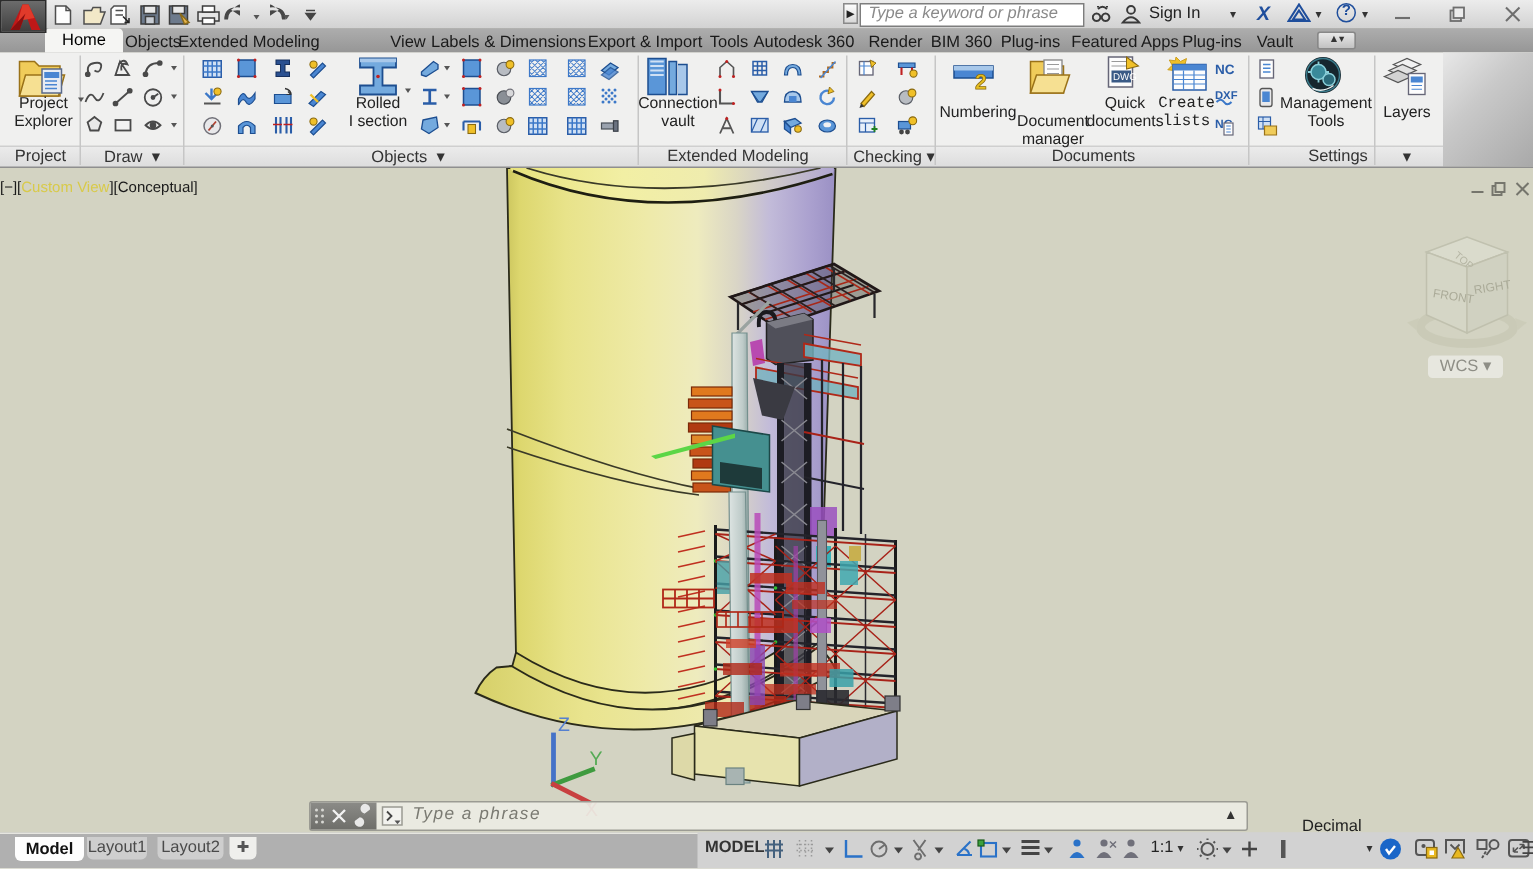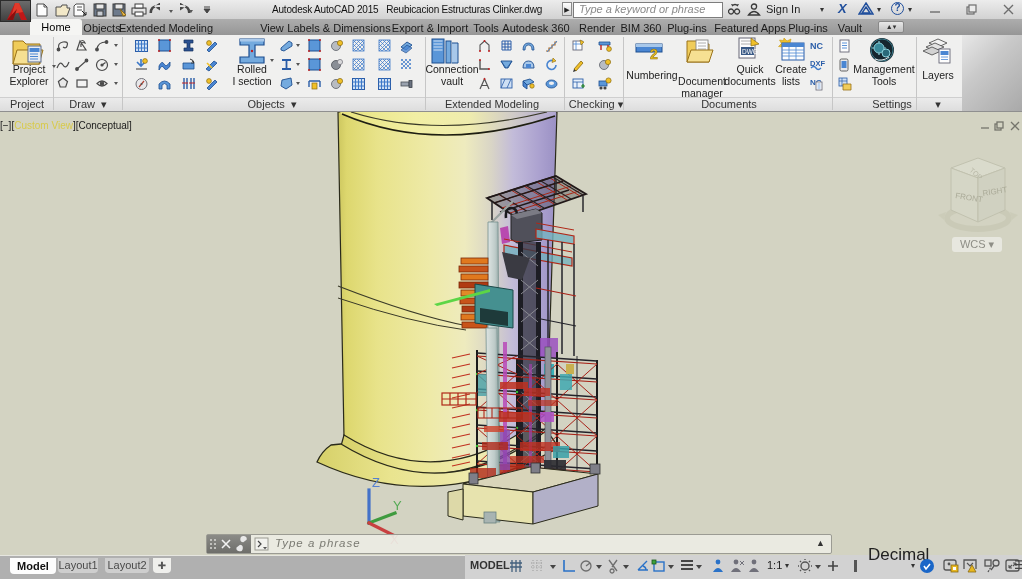--- a/index.html
+++ b/index.html
@@ -48,21 +48,20 @@
   #statusright{left:465px;top:555px;width:557px;height:24px;background:#d2d2d2;}
   .ltab{position:absolute;top:558px;height:15px;line-height:15px;font-size:11px;color:#4a4a4a;
     background:#cecece;border-radius:0 0 4px 4px;text-align:center;}
 </style>
 </head>
 <body>
 <div id="app">
 
   <div id="titlebar" class="abs"></div>
   <div id="appbtn" class="abs"></div>
-  <div class="abs ttext" style="left:272px;top:4px;font-size:10px;letter-spacing:-0.2px;">Autodesk AutoCAD 2015&nbsp;&nbsp;&nbsp;Reubicacion Estructuras Clinker.dwg</div>
 
   <svg class="abs" style="left:4px;top:1px;z-index:6;" width="26" height="20" viewBox="0 0 26 20">
     <path d="M3,19 L11,2 L15,2 L23,19 L17,19 L13,8 L9,19 Z" fill="#c01818"></path>
     <path d="M11,2 L15,2 L19,11 L8,13 Z" fill="#e03a2a"></path>
     <path d="M3,19 L13,8 L9,19 Z" fill="#8a0f0f"></path>
   </svg>
   <polygon class="abs" style="left:24px;top:9px;"></polygon>
   <div class="abs" style="left:23px;top:5px;color:#ddd;font-size:8px;">▾</div>
 
   <svg class="abs" style="left:36px;top:3px;" width="180" height="14" viewBox="0 0 180 14">
@@ -505,21 +504,21 @@
       <path d="M19,20 h7 M19,22.5 h7" stroke="#4a86d2" stroke-width="0.8"></path>
     </g>
   </svg>
 
   <div class="bigtxt" style="left:29px;top:64px;">Project<br>Explorer</div>
   <div class="bigtxt" style="left:252px;top:64px;">Rolled<br>I section</div>
   <div class="bigtxt" style="left:452px;top:64px;">Connection<br>vault</div>
   <div class="bigtxt" style="left:652px;top:70px;">Numbering</div>
   <div class="bigtxt" style="left:702px;top:76px;">Document<br>manager</div>
   <div class="bigtxt" style="left:750px;top:64px;">Quick<br>documents</div>
-  <div class="bigtxt" style="left:791px;top:64px;">Create<br>lists</div>
+  <div class="bigtxt" style="left:791px;top:64px;font-family:Liberation Mono, monospace;">Create<br>lists</div>
   <div class="bigtxt" style="left:884px;top:64px;">Management<br>Tools</div>
   <div class="bigtxt" style="left:938px;top:70px;">Layers</div>
 
   <div id="canvas" class="abs"></div>
   <svg class="abs" style="left:0;top:112px;" width="1022" height="443" viewBox="0 0 1022 443">
     <defs>
       <linearGradient id="cyl" x1="0" y1="0" x2="1" y2="0">
         <stop offset="0" stop-color="#cdc75f"></stop>
         <stop offset="0.04" stop-color="#ddd76e"></stop>
         <stop offset="0.18" stop-color="#e8e38a"></stop>
@@ -837,21 +836,21 @@
   </div>
 
   <div id="statusbar" class="abs"></div>
   <div class="abs" style="left:0;top:555px;width:1022px;height:1px;background:#e6e6e0;"></div>
   <div id="statusright" class="abs"></div>
   <div class="abs" style="left:10px;top:558px;width:46px;height:16px;background:#fdfdfd;border-radius:0 0 4px 4px;text-align:center;font-size:11px;font-weight:bold;line-height:16px;color:#111;">Model</div>
   <div class="ltab" style="left:58px;width:40px;">Layout1</div>
   <div class="ltab" style="left:105px;width:44px;">Layout2</div>
   <div class="abs" style="left:153px;top:558px;width:18px;height:15px;background:#efefec;border-radius:0 0 4px 4px;text-align:center;line-height:15px;color:#555;font-size:10px;">✚</div>
   <div class="abs" style="left:470px;top:559px;font-size:11px;font-weight:bold;color:#333;">MODEL</div>
-  <div class="abs" style="left:868px;top:545px;font-size:17px;color:#222;">Decimal</div>
+  <div class="abs" style="left:868px;top:545px;font-size:11px;color:#222;">Decimal</div>
   <div class="abs" style="left:911px;top:561px;font-size:8px;color:#333;">▾</div>
   <div class="abs" style="left:767px;top:559px;font-size:11px;color:#222;">1:1</div>
   <div class="abs" style="left:785px;top:561px;font-size:8px;color:#333;">▾</div>
   <svg class="abs" style="left:508px;top:557px;" width="514px" height="18" viewBox="0 0 514 18">
 
     <g stroke="#44617e" stroke-width="1.3">
       <path d="M4,3 v12 M8,3 v12 M12,3 v12 M2,6 h12 M2,10 h12"></path>
     </g>
 
     <g stroke="#9a9a9a" stroke-width="1" stroke-dasharray="1,1.5">

